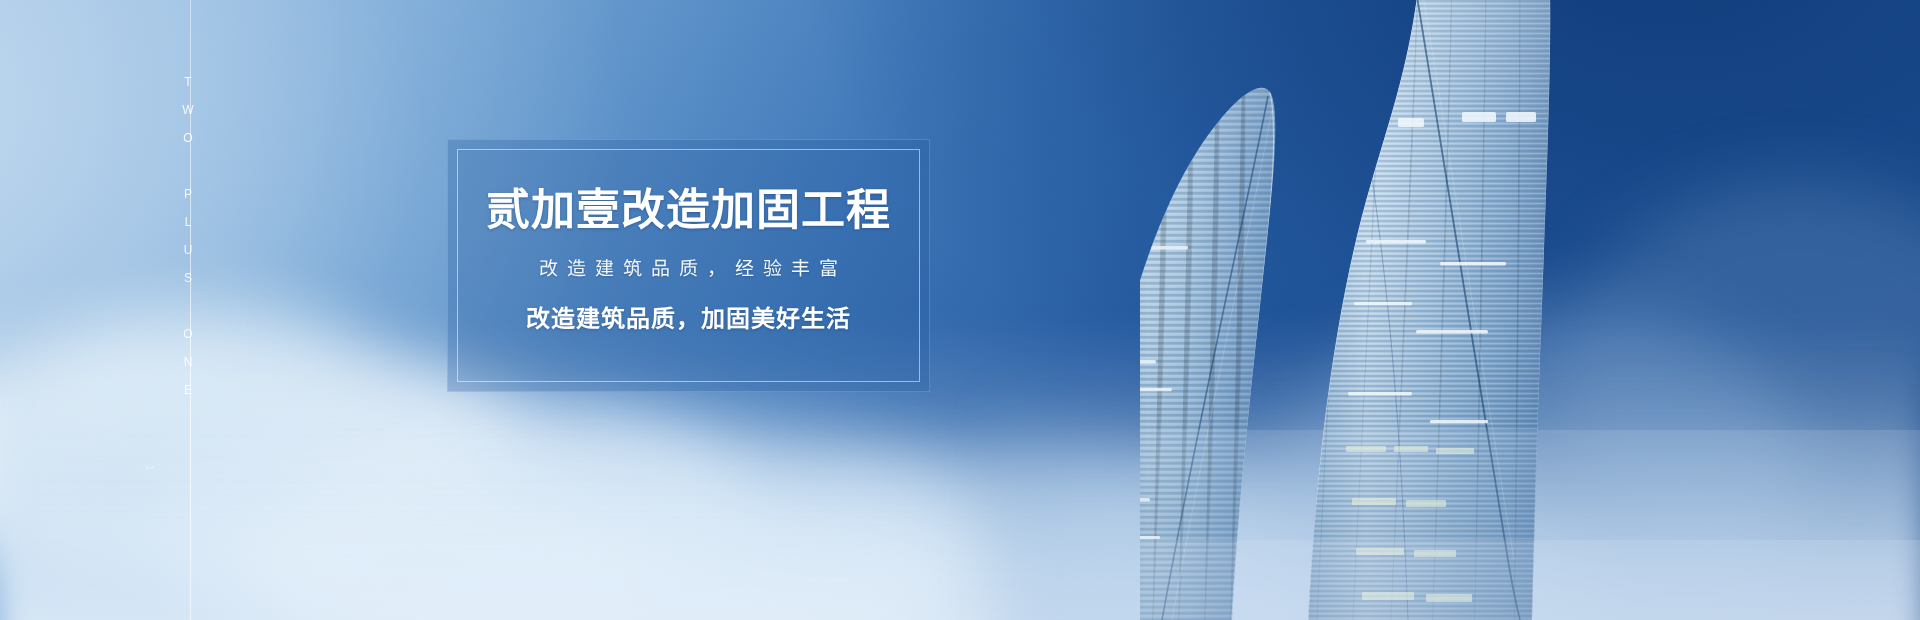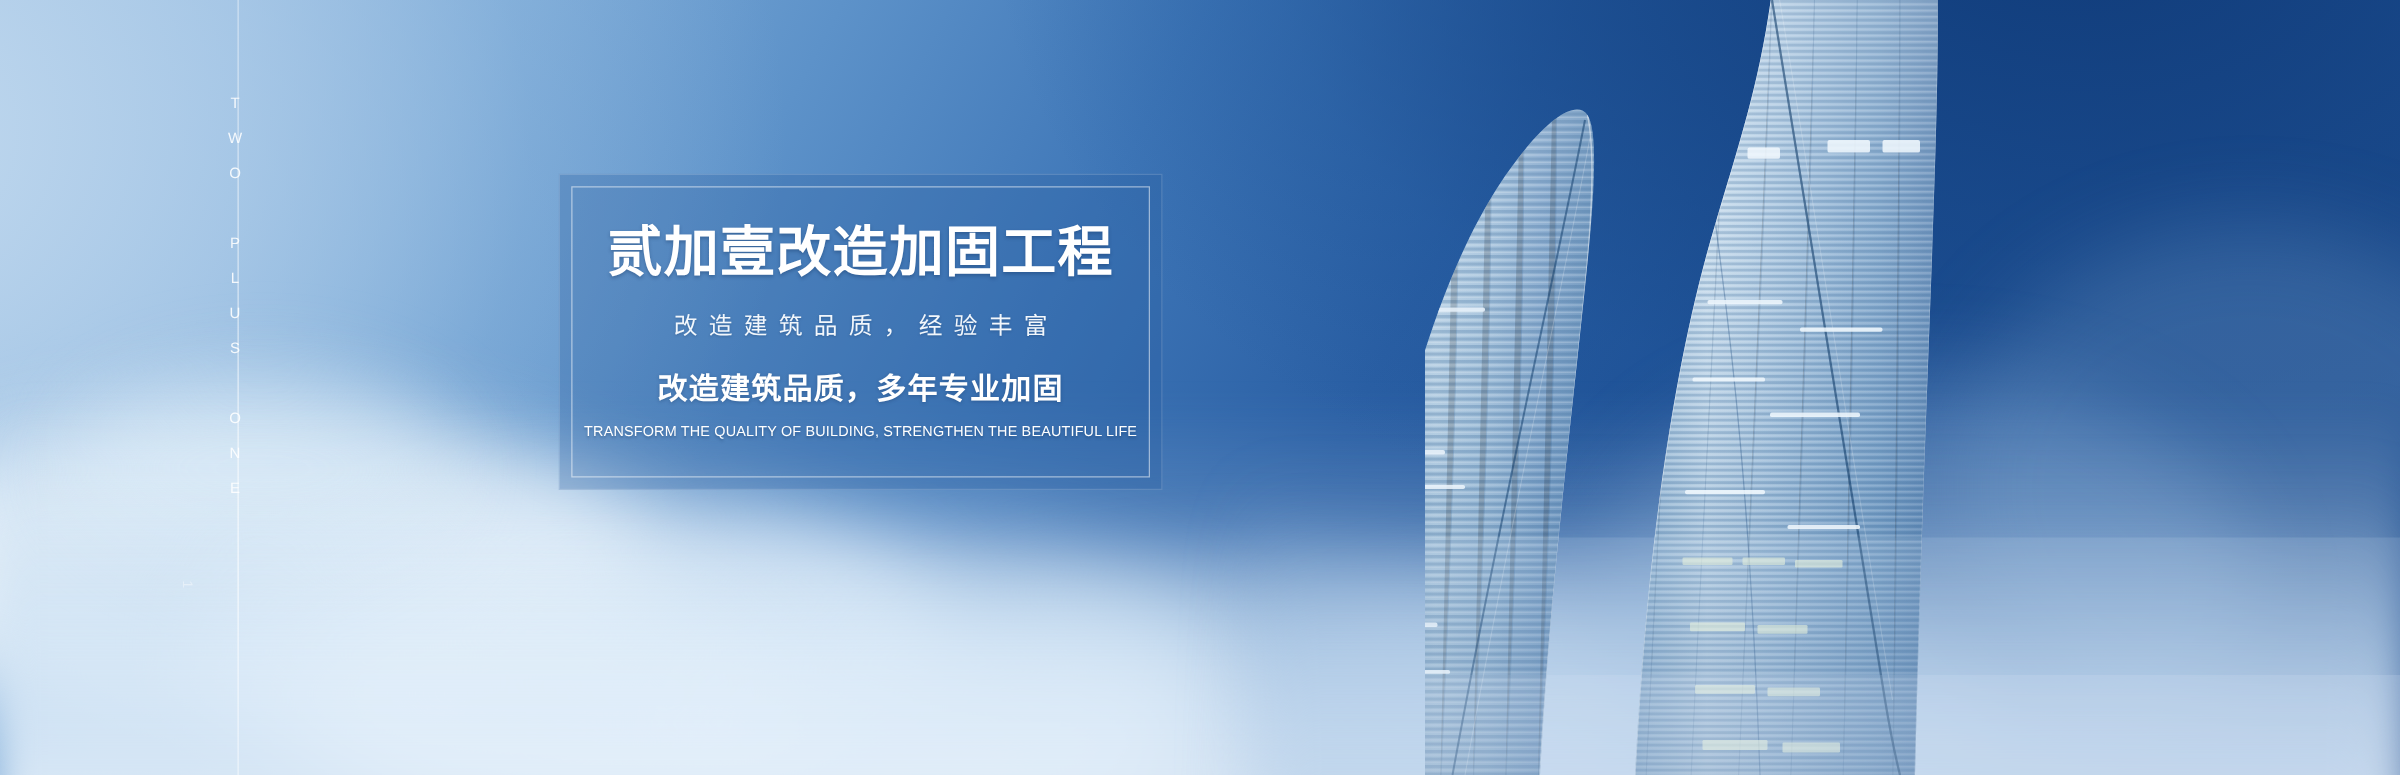--- a/index.html
+++ b/index.html
@@ -362,18 +362,17 @@
 
   <div class="vrule"></div>
   <div class="vlabel">TWO PLUS ONE</div>
   <div class="vmark">1</div>
 
   <div class="panel">
     <div class="panel-inner"></div>
     <div class="panel-content">
       <h1 class="title-main">贰加壹改造加固工程</h1>
       <p class="title-sub">改造建筑品质，经验丰富</p>
-      <p class="title-slogan">改造建筑品质，多年专业加固</p>
-      <p class="title-en">TRANSFORM THE QUALITY OF BUILDING, STRENGTHEN THE BEAUTIFUL LIFE</p>
+      <p class="title-slogan">改造建筑品质，加固美好生活</p>
     </div>
   </div>
 
 </div>
 
 </body></html>

